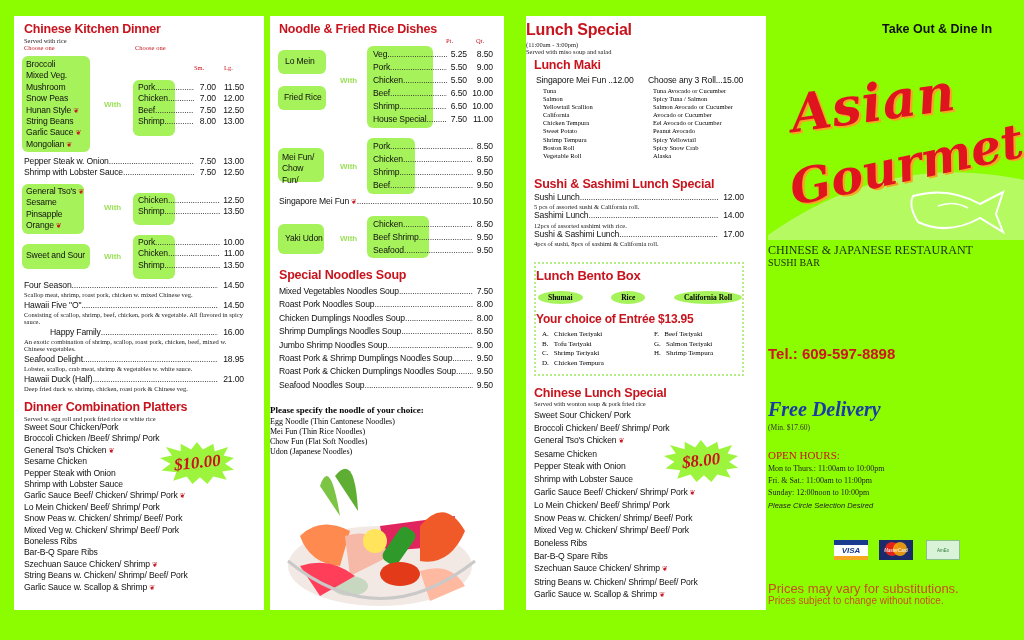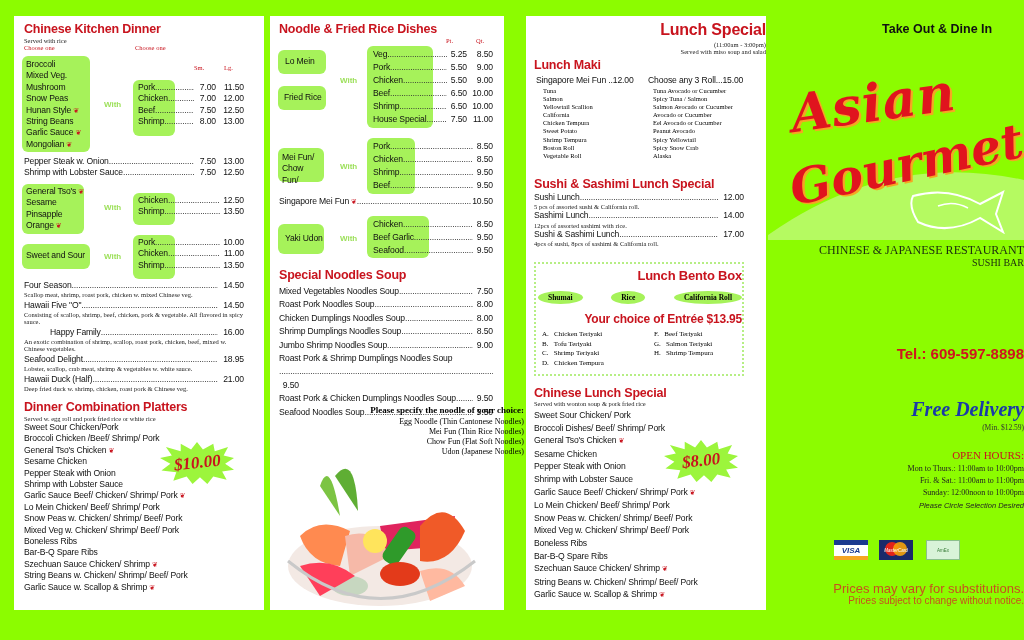--- a/index.html
+++ b/index.html
@@ -14,21 +14,21 @@
 .t{font-size:8.6px;color:#111;line-height:11.4px;white-space:nowrap;letter-spacing:-0.15px}
 .row{display:flex;font-size:8.6px;line-height:11.3px;color:#111;white-space:nowrap;letter-spacing:-0.15px}
 .row .n{flex:0 0 auto}
 .row .d{flex:1;overflow:hidden;color:#333}
 .row .d:after{content:"............................................................................................................................"}
 .row .p{flex:0 0 auto;text-align:right}
 .gbox{background:#a6f25a;border-radius:6px;position:absolute}
 .with{position:absolute;color:#9de05a;font-weight:bold;font-size:8px}
 .hot{color:#c8141e;font-size:7px}
 .abs{position:absolute}
-.ctr{text-align:right}
+.ctr{text-align:left}
 .star{position:absolute;width:74px;height:42px;background:#9cf53c;clip-path:polygon(50% 0,58% 18%,72% 4%,74% 22%,92% 12%,86% 32%,100% 38%,88% 52%,100% 66%,84% 70%,90% 90%,72% 82%,64% 100%,54% 84%,44% 100%,36% 82%,18% 92%,22% 72%,2% 68%,14% 52%,0 38%,16% 32%,8% 12%,28% 22%,28% 4%,42% 18%);display:flex;align-items:center;justify-content:center}
 .star span{color:#c8141e;font-weight:bold;font-style:italic;font-size:17px;font-family:"Liberation Serif",serif;transform:rotate(-6deg)}
 .serif{font-family:"Liberation Serif",serif}
 </style>
 </head>
 <body>
 
 <div class="panel" id="p1">
   <div class="abs h" style="left:10px;top:6px">Chinese Kitchen Dinner</div>
   <div class="abs sub" style="left:10px;top:21px">Served with rice</div>
@@ -287,21 +287,21 @@
     </div>
   <div class="with" style="left:70px;top:218px">With</div>
   <div class="gbox" style="left:97px;top:200px;width:62px;height:42px"></div>
   <div class="abs" id="udMeats" style="left:103px;top:202px;width:120px">
       <div class="row" style="line-height: 13px;">
         <span class="n">Chicken</span>
         <span class="d"></span>
         <span class="p" style="width: 20px;">8.50</span>
       </div>
       <div class="row" style="line-height: 13px;">
-        <span class="n">Beef Garlic</span>
+        <span class="n">Beef Shrimp</span>
         <span class="d"></span>
         <span class="p" style="width: 20px;">9.50</span>
       </div>
       <div class="row" style="line-height: 13px;">
         <span class="n">Seafood</span>
         <span class="d"></span>
         <span class="p" style="width: 20px;">9.50</span>
       </div>
     </div>
 
@@ -325,21 +325,21 @@
       <div class="row" style="line-height: 13.4px;">
         <span class="n">Shrimp Dumplings Noodles Soup</span>
         <span class="d"></span>
         <span class="p" style="width: 20px;">8.50</span>
       </div>
       <div class="row" style="line-height: 13.4px;">
         <span class="n">Jumbo Shrimp Noodles Soup</span>
         <span class="d"></span>
         <span class="p" style="width: 20px;">9.00</span>
       </div>
-      <div class="row" style="line-height: 13.4px; flex-direction: column;">
+      <div class="row" style="line-height: 13.4px;">
         <span class="n">Roast Pork &amp; Shrimp Dumplings Noodles Soup</span>
         <span class="d"></span>
         <span class="p" style="width: 20px;">9.50</span>
       </div>
       <div class="row" style="line-height: 13.4px;">
         <span class="n">Roast Pork &amp; Chicken Dumplings Noodles Soup</span>
         <span class="d"></span>
         <span class="p" style="width: 20px;">9.50</span>
       </div>
       <div class="row" style="line-height: 13.4px;">
@@ -447,21 +447,21 @@
         <div>F.&nbsp;&nbsp;&nbsp;Beef Teriyaki</div>
         <div>G.&nbsp;&nbsp;&nbsp;Salmon Teriyaki</div>
         <div>H.&nbsp;&nbsp;&nbsp;Shrimp Tempura</div>
       </div>
   </div>
 
   <div class="abs h" style="left:8px;top:370px">Chinese Lunch Special</div>
   <div class="abs sub" style="left:8px;top:384px">Served with wonton soup &amp; pork fried rice</div>
   <div class="abs" id="chinList" style="left:8px;top:393px">
       <div class="t" style="line-height: 12.6px;">Sweet Sour Chicken/ Pork</div>
-      <div class="t" style="line-height: 12.6px;">Broccoli Dishes/ Beef/ Shrimp/ Pork</div>
+      <div class="t" style="line-height: 12.6px;">Broccoli Chicken/ Beef/ Shrimp/ Pork</div>
       <div class="t" style="line-height: 12.6px;">General Tso's Chicken<span class="hot" style="margin-left: 2px;">❦</span></div>
       <div class="t" style="line-height: 12.6px;">Sesame Chicken</div>
       <div class="t" style="line-height: 12.6px;">Pepper Steak with Onion</div>
       <div class="t" style="line-height: 12.6px;">Shrimp with Lobster Sauce</div>
       <div class="t" style="line-height: 12.6px;">Garlic Sauce Beef/  Chicken/  Shrimp/ Pork<span class="hot" style="margin-left: 2px;">❦</span></div>
       <div class="t" style="line-height: 12.6px;">Lo Mein Chicken/ Beef/ Shrimp/ Pork</div>
       <div class="t" style="line-height: 12.6px;">Snow Peas w. Chicken/ Shrimp/ Beef/ Pork</div>
       <div class="t" style="line-height: 12.6px;">Mixed Veg w. Chicken/ Shrimp/ Beef/ Pork</div>
       <div class="t" style="line-height: 12.6px;">Boneless Ribs</div>
       <div class="t" style="line-height: 12.6px;">Bar-B-Q Spare Ribs</div>
@@ -483,21 +483,21 @@
     <path d="M5 10 Q40 0 72 18 L95 6 L88 28 L95 46 L72 32 Q40 50 10 36 Q0 20 5 10Z" stroke="#fff" stroke-width="2" fill="none"></path>
     <path d="M30 20 Q45 14 60 22" stroke="#fff" stroke-width="1.5" fill="none"></path>
   </svg>
   <div class="abs" style="left:22px;top:72px;color:#e0141e;font-family:'DejaVu Serif',serif;font-style:italic;font-weight:bold;font-size:52px;transform:rotate(-8deg);text-shadow:2px 2px 0 #f5a623;letter-spacing:1px">Asian</div>
   <div class="abs" style="left:20px;top:136px;color:#e0141e;font-family:'DejaVu Serif',serif;font-style:italic;font-weight:bold;font-size:48px;transform:rotate(-12deg);text-shadow:2px 2px 0 #f5a623">Gourmet</div>
   <div class="abs ctr serif" style="left:0;top:243px;width:256px;font-size:12px;color:#1b2b10">CHINESE &amp; JAPANESE RESTAURANT</div>
   <div class="abs ctr serif" style="left:0;top:257px;width:256px;font-size:10px;color:#1b2b10">SUSHI BAR</div>
 
   <div class="abs ctr" style="left:0;top:345px;width:256px;font-weight:bold;font-size:15px;color:#d0141e">Tel.: 609-597-8898</div>
   <div class="abs ctr serif" style="left:0;top:398px;width:256px;font-size:20px;font-weight:bold;font-style:italic;color:#1a3aa8">Free Delivery</div>
-  <div class="abs ctr serif" style="left:0;top:423px;width:256px;font-size:7.5px;color:#333">(Min. $12.59)</div>
+  <div class="abs ctr serif" style="left:0;top:423px;width:256px;font-size:7.5px;color:#333">(Min. $17.60)</div>
   <div class="abs ctr serif" style="left:0;top:449px;width:256px;font-size:11px;color:#c8141e">OPEN HOURS:</div>
   <div class="abs ctr serif" id="hoursList" style="left:0;top:463px;width:256px;font-size:8px;line-height:12px;color:#222">
       <div>Mon to Thurs.: 11:00am to 10:00pm</div>
       <div>Fri. &amp; Sat.: 11:00am to 11:00pm</div>
       <div>Sunday: 12:00noon to 10:00pm</div>
     </div>
   <div class="abs ctr" style="left:0;top:501px;width:256px;font-size:7.5px;font-style:italic;color:#222">Please Circle Selection Desired</div>
 
   <div class="abs" style="left:66px;top:540px;width:34px;height:20px;background:#fff;border-top:5px solid #1a3a8f;border-bottom:4px solid #f5a623;display:flex;align-items:center;justify-content:center">
       <span style="font-size:8px;font-weight:bold;font-style:italic;color:#1a3a8f">VISA</span>

